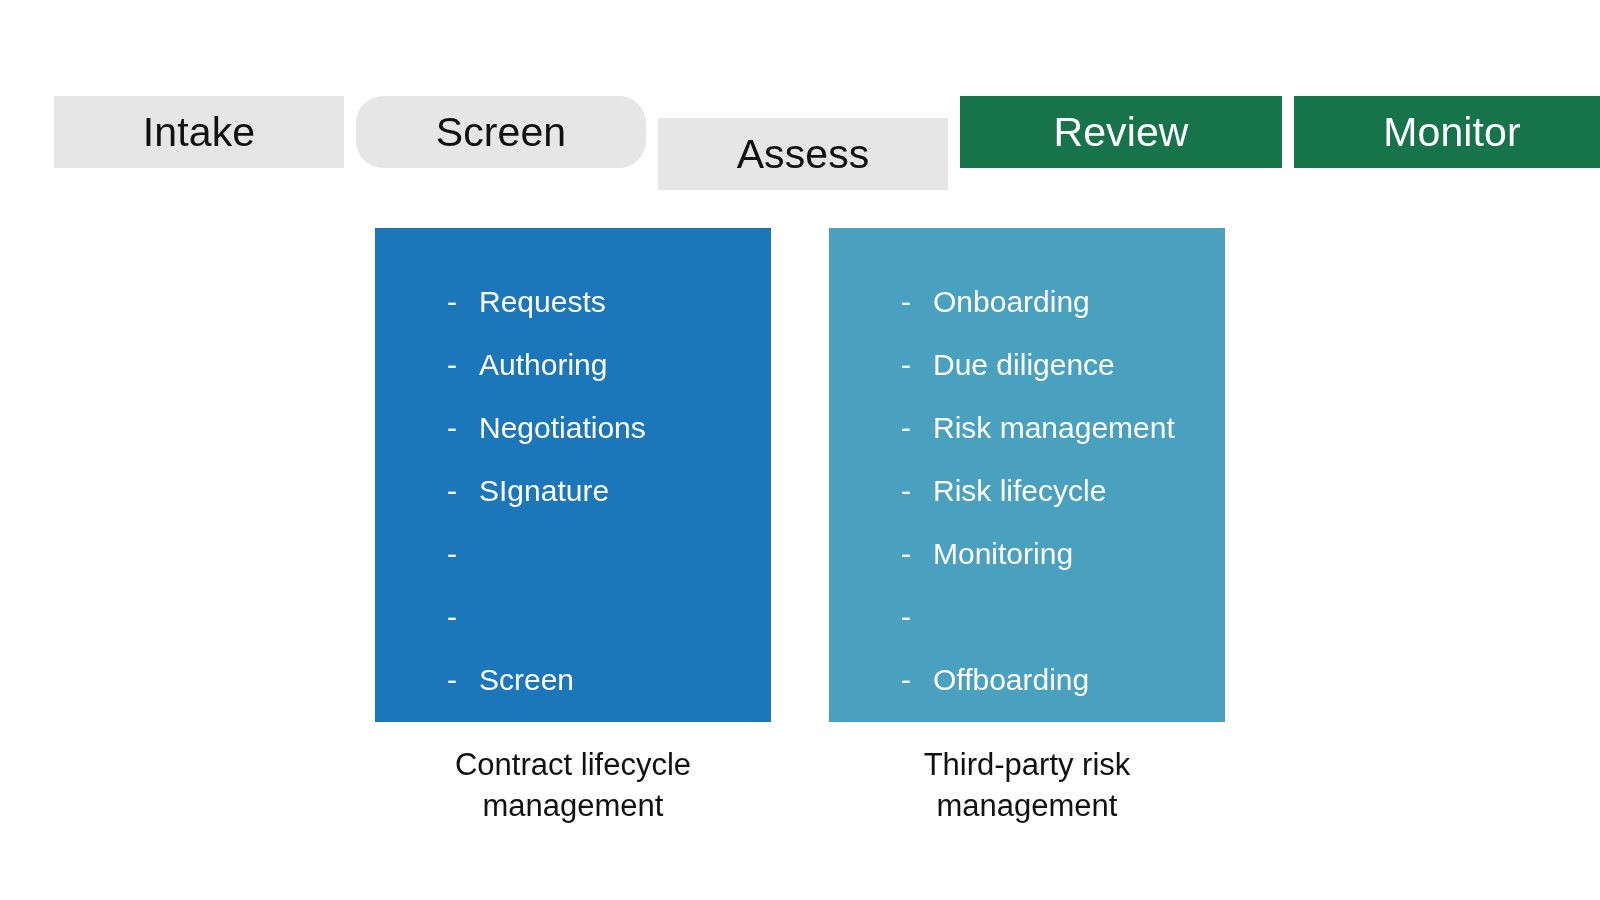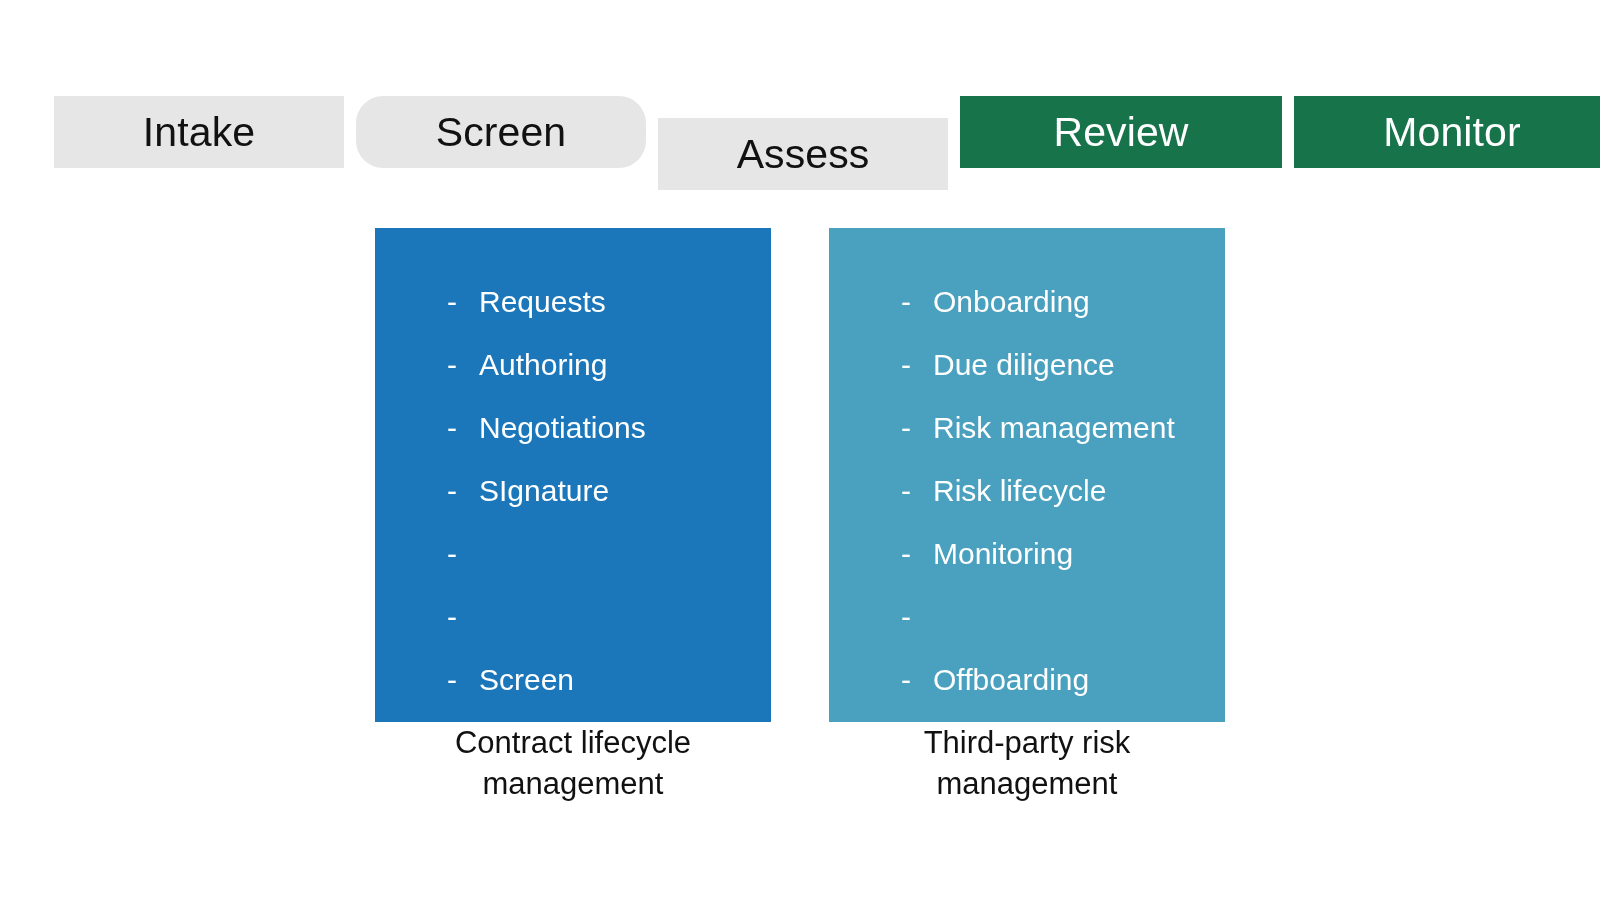--- a/index.html
+++ b/index.html
@@ -94,20 +94,21 @@
     width: 32px;
     flex: 0 0 32px;
     color: #ffffff;
     font-size: 30px;
   }
   .pillar-label {
     color: #ffffff;
   }
 
   .pillar-caption {
+    margin-top: 22px;
     width: 396px;
     text-align: center;
     font-size: 31px;
     line-height: 41px;
     color: #111111;
     font-weight: 400;
   }
 </style>
 </head>
 <body>

